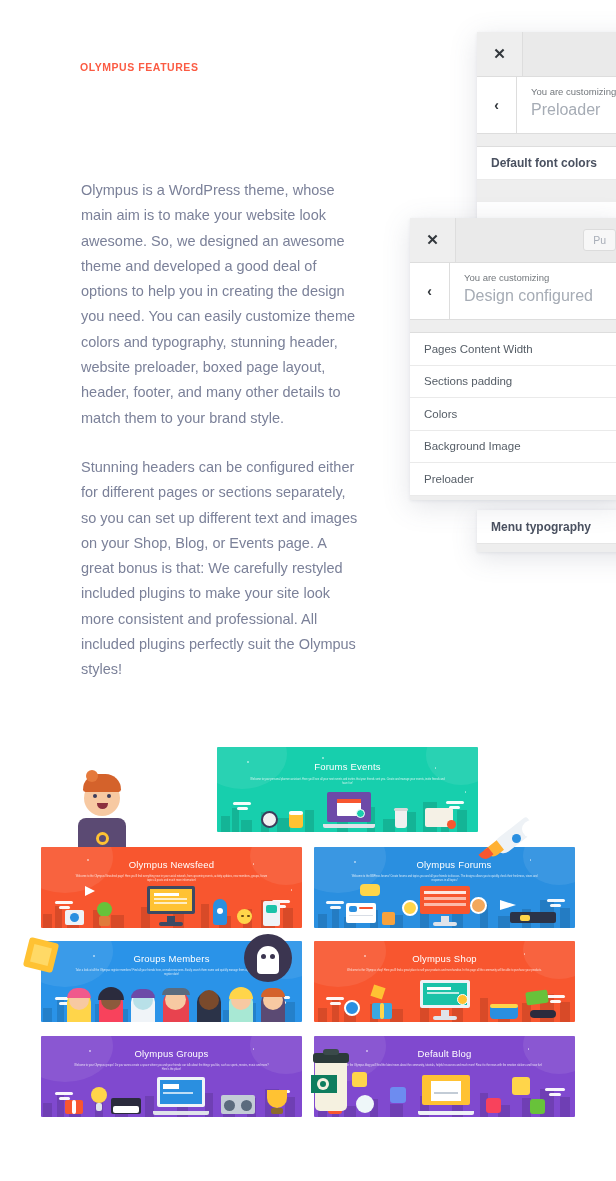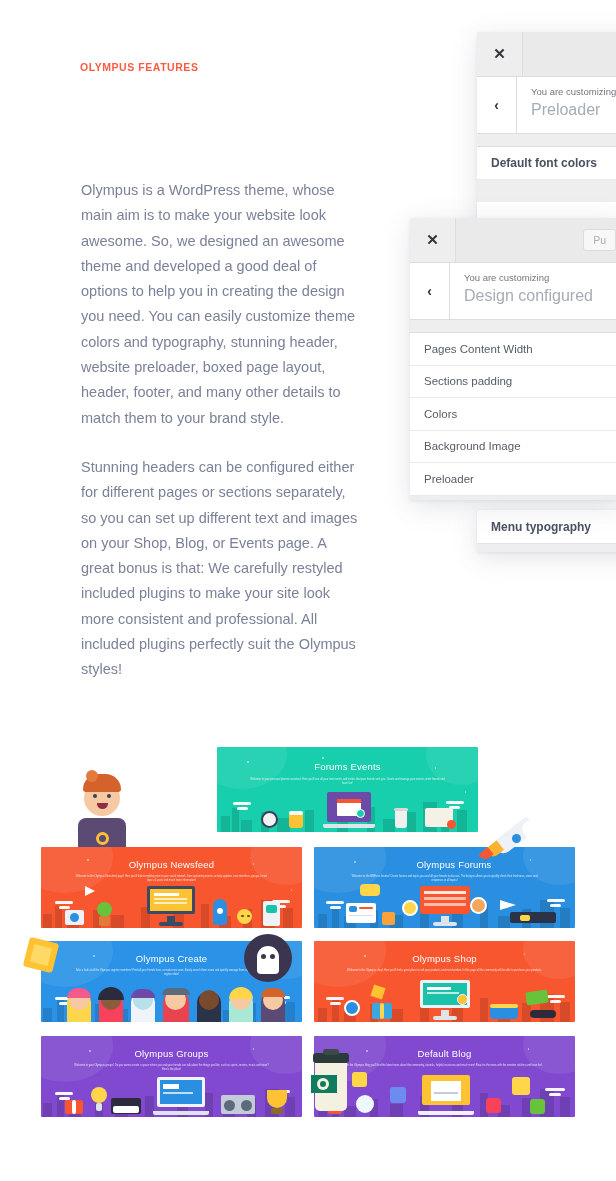--- a/index.html
+++ b/index.html
@@ -371,21 +371,21 @@
     <div class="circle" style="left:34px;top:16px;width:9px;height:9px;background:#2a8fe0;"></div>
     <div style="position:absolute;left:8px;top:26px;width:16px;height:12px;background:#ffb133;border-radius:0 0 0 8px;transform:rotate(-38deg);"></div>
     <div style="position:absolute;left:2px;top:32px;width:12px;height:9px;background:#f8562f;border-radius:0 0 0 7px;transform:rotate(-38deg);"></div>
   </div>
 
   <div class="banner" style="left:41px; top:941px; width:261px; height:81px; background:#2a93e8;">
     <div class="blob" style="left:-24px; top:-26px; width:96px; height:72px;"></div>
     <div class="blob" style="right:-20px; top:-20px; width:72px; height:58px;"></div>
     <div class="dot" style="left:52px;top:14px;width:1.5px;height:1.5px;"></div>
     <div class="dot" style="right:52px;top:12px;width:1.5px;height:1.5px;"></div>
-    <div class="btitle" style="top:12px;">Olympus Create</div>
+    <div class="btitle" style="top:12px;">Groups Members</div>
     <div class="bsub" style="top:28px;">Take a look at all the Olympus register members! Find all your friends here, or make new ones. Easily search them name and quickly manage them alphabetically or by register date!</div>
     <div class="skyline">
       <div class="sky-b" style="left:2px;width:9px;height:14px;"></div>
       <div class="sky-b" style="left:16px;width:7px;height:22px;"></div>
       <div class="sky-b" style="left:28px;width:12px;height:11px;"></div>
       <div class="sky-b" style="left:54px;width:8px;height:18px;"></div>
       <div class="sky-b" style="left:74px;width:13px;height:13px;"></div>
       <div class="sky-b" style="left:104px;width:9px;height:21px;"></div>
       <div class="sky-b" style="left:136px;width:11px;height:16px;"></div>
       <div class="sky-b" style="left:164px;width:8px;height:24px;"></div>

